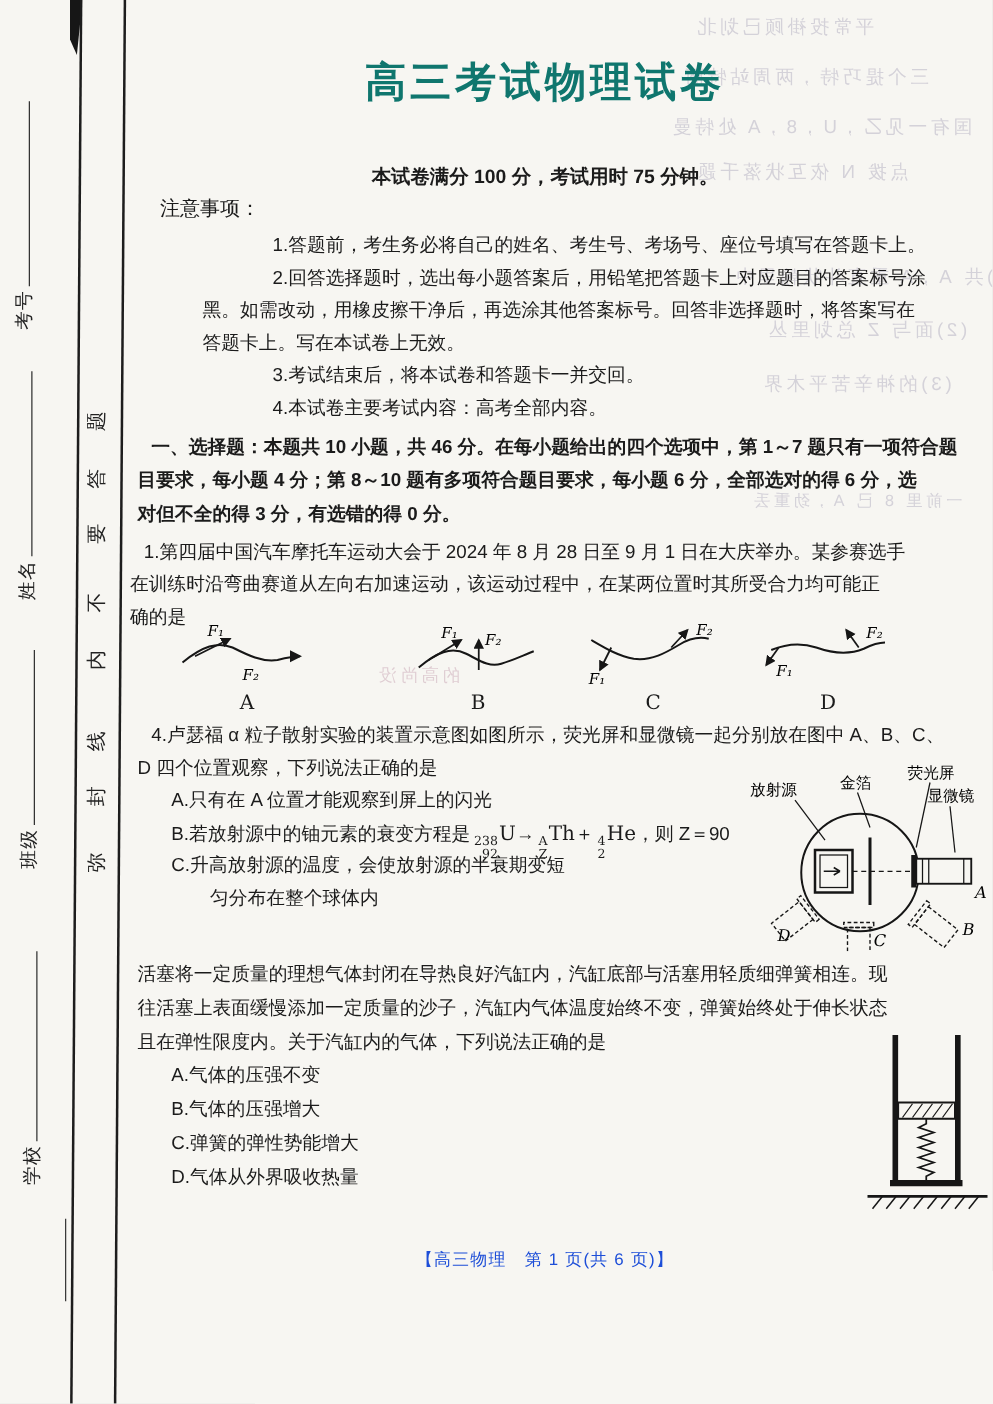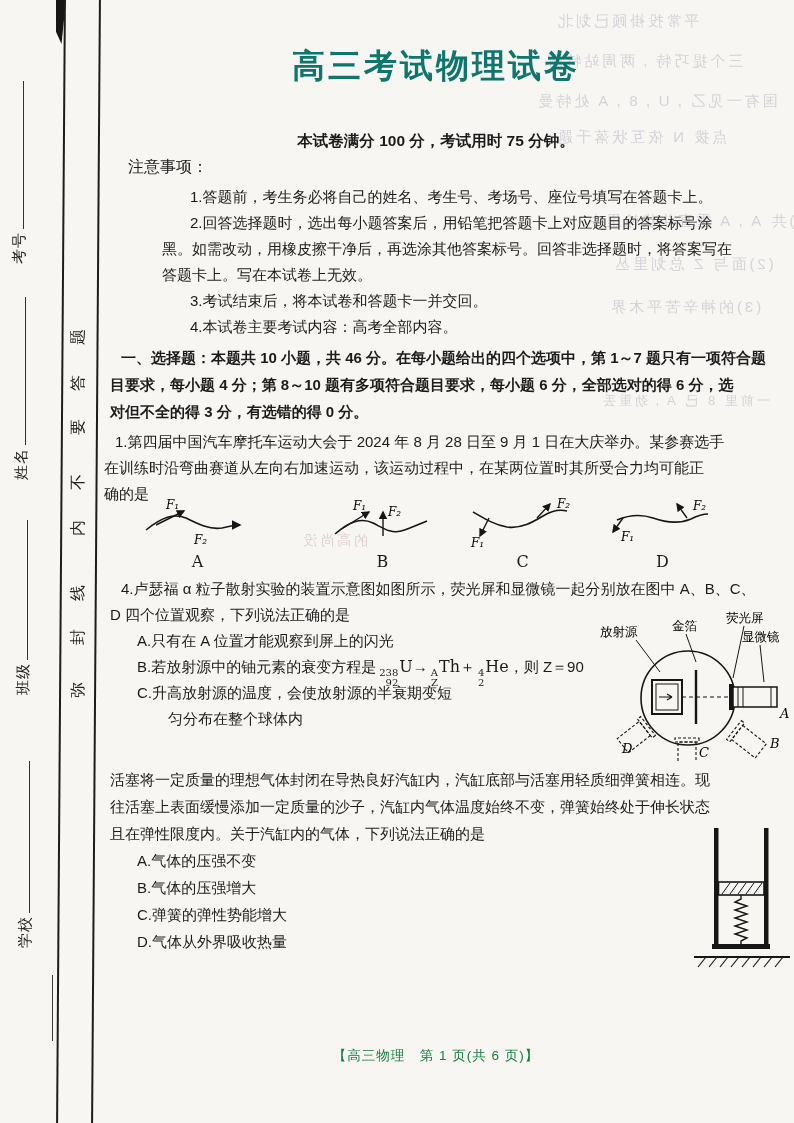--- a/index.html
+++ b/index.html
@@ -43,21 +43,21 @@
   .notice-head{position:absolute;left:128px;top:157px;font-size:16px;font-weight:400;}
   .notice{position:absolute;left:128px;top:184px;width:620px;}
   .sect{position:absolute;left:110px;top:344px;width:660px;font-weight:700;}
   .q1{position:absolute;left:104px;top:429px;width:664px;}
   .q2{position:absolute;left:110px;top:576px;width:668px;}
   .q3{position:absolute;left:110px;top:766px;width:672px;}
   .ln{height:26px;line-height:26px;font-size:15px;white-space:nowrap;}
   .sect .ln,.q3 .ln{height:27px;line-height:27px;}
   .ln.first{margin-left:11px;}
   .ln.cont{}
-  .notice .ln.nfirst{margin-left:62px;}
+  .notice .ln.nfirst{margin-left:90px;}
   .notice .ln.ncont{margin-left:34px;}
   .opt{margin-left:27px;}
   .opt2{margin-left:58px;}
   
   .figpanel{position:absolute;top:498px;width:115px;text-align:center;}
   .figpanel svg{display:block;}
   .figletter{
     display:block;margin-top:4px;font-size:16px;
     font-family:"DejaVu Serif","Liberation Serif",serif;
   }
@@ -65,21 +65,21 @@
   .nuc{
     display:inline-flex;flex-direction:column;justify-content:center;text-align:right;
     font-size:10px;line-height:9.5px;vertical-align:-4px;
     font-family:"DejaVu Serif","Liberation Serif",serif;margin:0 1px 0 3px;
   }
   .nsym{font-size:16px;font-family:"DejaVu Serif","Liberation Serif",serif;}
   .q2diagram{position:absolute;left:596px;top:606px;}
   .q3diagram{position:absolute;left:692px;top:826px;}
   .footer{
     position:absolute;left:108px;top:999px;width:656px;text-align:center;
-    font-size:13.5px;color:#15803d;letter-spacing:1px;margin-top:48px;
+    font-size:13.5px;color:#1d4ed8;letter-spacing:1px;
   }
   .corner-wedge{
     position:absolute;left:56px;top:0;width:10px;height:44px;background:#161616;
     clip-path:polygon(0 0,100% 0,55% 100%,0 72%);
   }
   svg text{font-family:"DejaVu Serif","Liberation Serif",serif;}
   svg text.cjk{font-family:"Liberation Sans",sans-serif;}
 </style>
 </head>
 <body>

